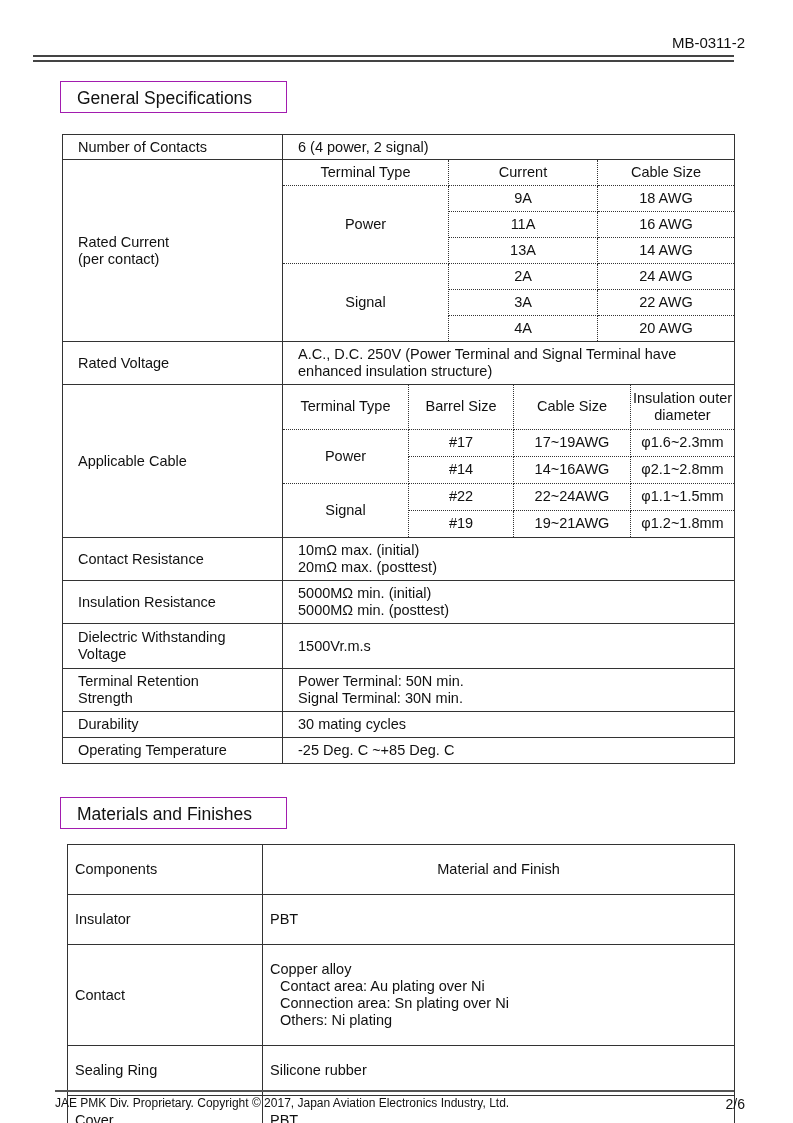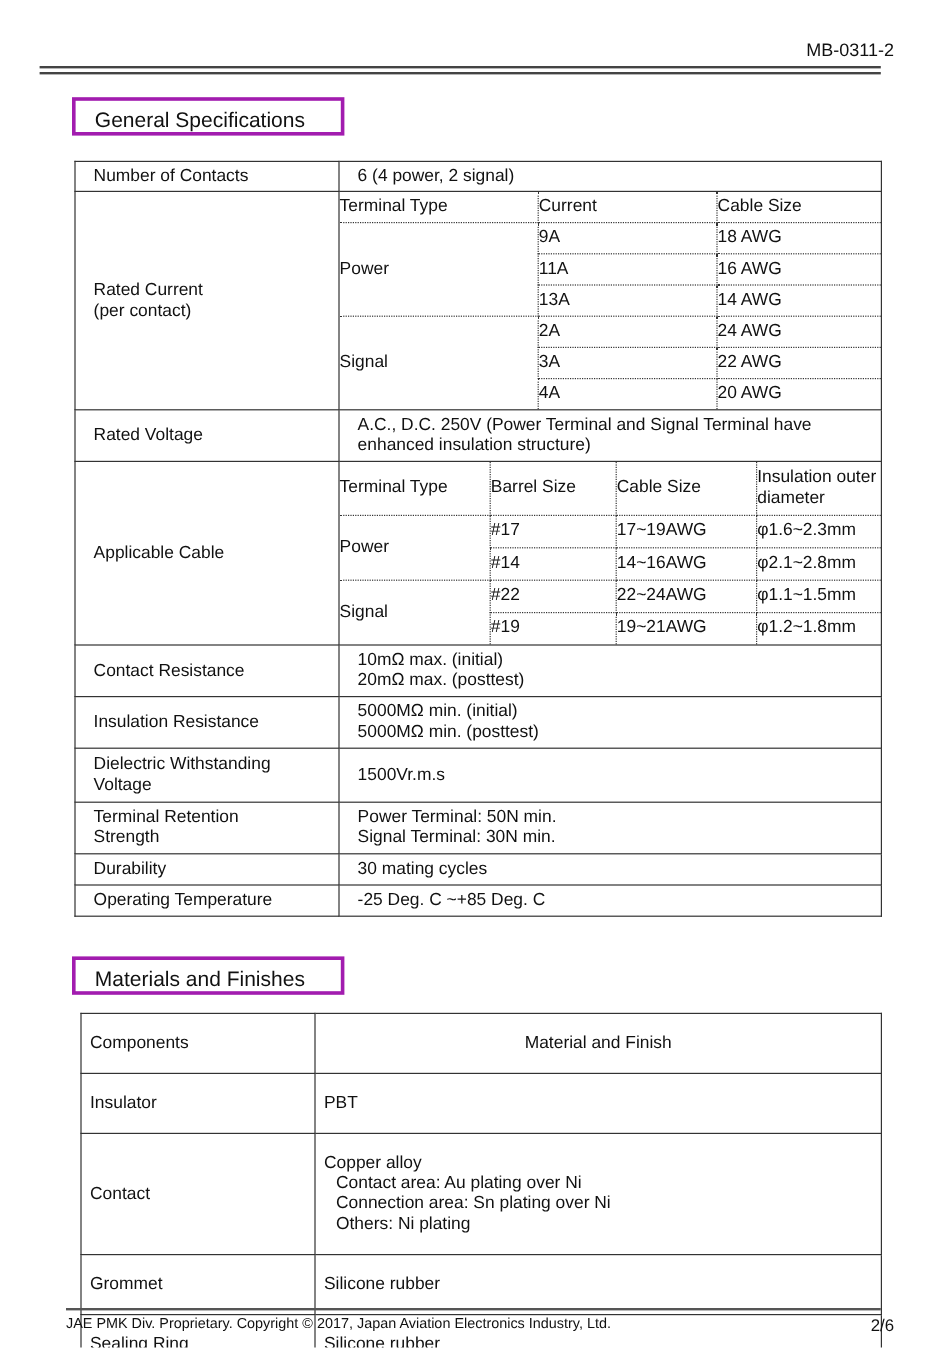--- a/index.html
+++ b/index.html
@@ -1,26 +1,26 @@
 <!DOCTYPE html>
 <html><head>
 <meta charset="utf-8">
 <style>
   html, body { margin:0; padding:0; background:#fff; }
   body { width:793px; height:1123px; position:relative; font-family:"Liberation Sans", sans-serif; color:#111; overflow:hidden; }
   .docnum { position:absolute; right:48px; top:34px; font-size:15px; }
   .rule2 { position:absolute; left:33px; width:701px; height:2px; background:#444; }
-  .sec-title { position:absolute; left:60px; height:32px; border:3px solid #a21caf; font-size:17.5px; line-height:32px; padding:0 16px; box-sizing:border-box; }
+  .sec-title { position:absolute; left:60px; height:32px; border:1px solid #a21caf; font-size:17.5px; line-height:32px; padding:0 16px; box-sizing:border-box; }
   table { border-collapse:collapse; position:absolute; font-size:14.5px; }
   table.spec { left:62px; top:134px; width:673px; }
   table.spec > tbody > tr > td { border:1px solid #333; padding:0 15px; vertical-align:middle; line-height:17px; }
   td.lbl { width:189px; }
   td.inner { padding:0 !important; }
   table.sub { position:static; width:100%; font-size:14.5px; }
-  table.sub td { border:none; padding:0; line-height:17px; }
+  table.sub td { border:none; text-align:center; padding:0; line-height:17px; }
   .dr { border-right:1px dotted #333 !important; }
   .db { border-bottom:1px dotted #333 !important; }
   table.mat { left:67px; top:844px; width:668px; }
   table.mat td { border:1px solid #333; padding:16px 7px; line-height:17px; vertical-align:middle; }
   .footrule { position:absolute; left:55px; top:1090px; width:679px; height:2px; background:#555; }
   .foot { position:absolute; left:55px; top:1096px; font-size:12px; }
   .page { position:absolute; right:48px; top:1096px; font-size:14px; }
   .indent { padding-left:10px; }
 </style>
 </head>
@@ -161,24 +161,20 @@
   <tr style="height:80px">
     <td>Contact</td>
     <td>
       <div>Copper alloy</div>
       <div class="indent">Contact area: Au plating over Ni</div>
       <div class="indent">Connection area: Sn plating over Ni</div>
       <div class="indent">Others: Ni plating</div>
     </td>
   </tr>
   <tr style="height:26px">
-    <td>Grommet</td>
-    <td>Silicone rubber</td>
-  </tr>
-  <tr style="height:26px">
     <td>Sealing Ring</td>
     <td>Silicone rubber</td>
   </tr>
   <tr style="height:26px">
     <td>Cover</td>
     <td>PBT</td>
   </tr>
 </tbody>
   </table>
 

